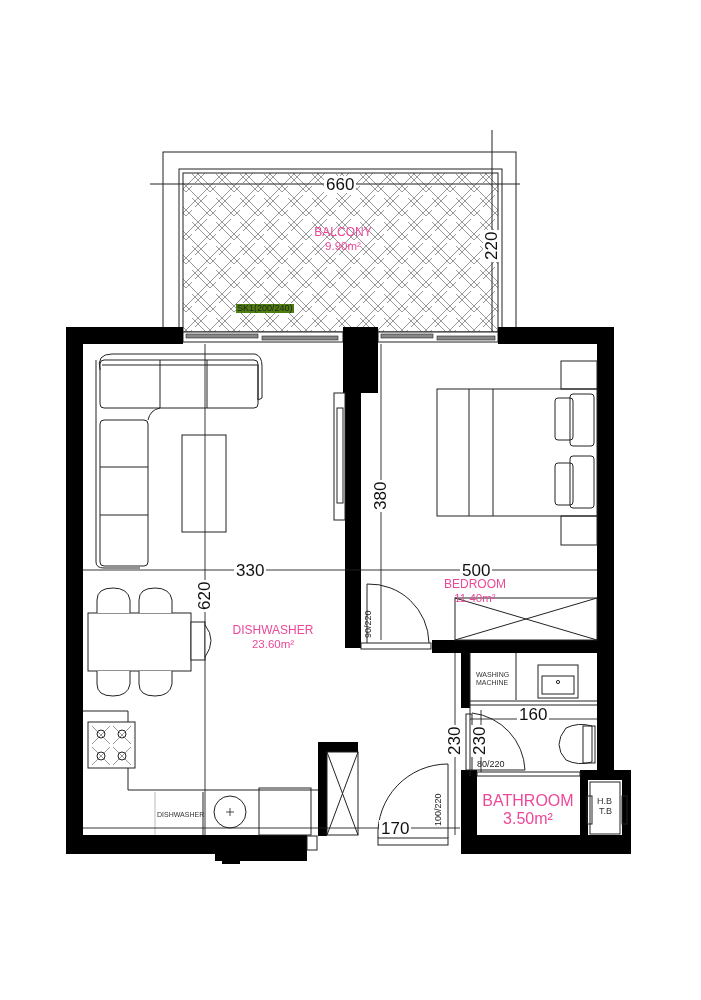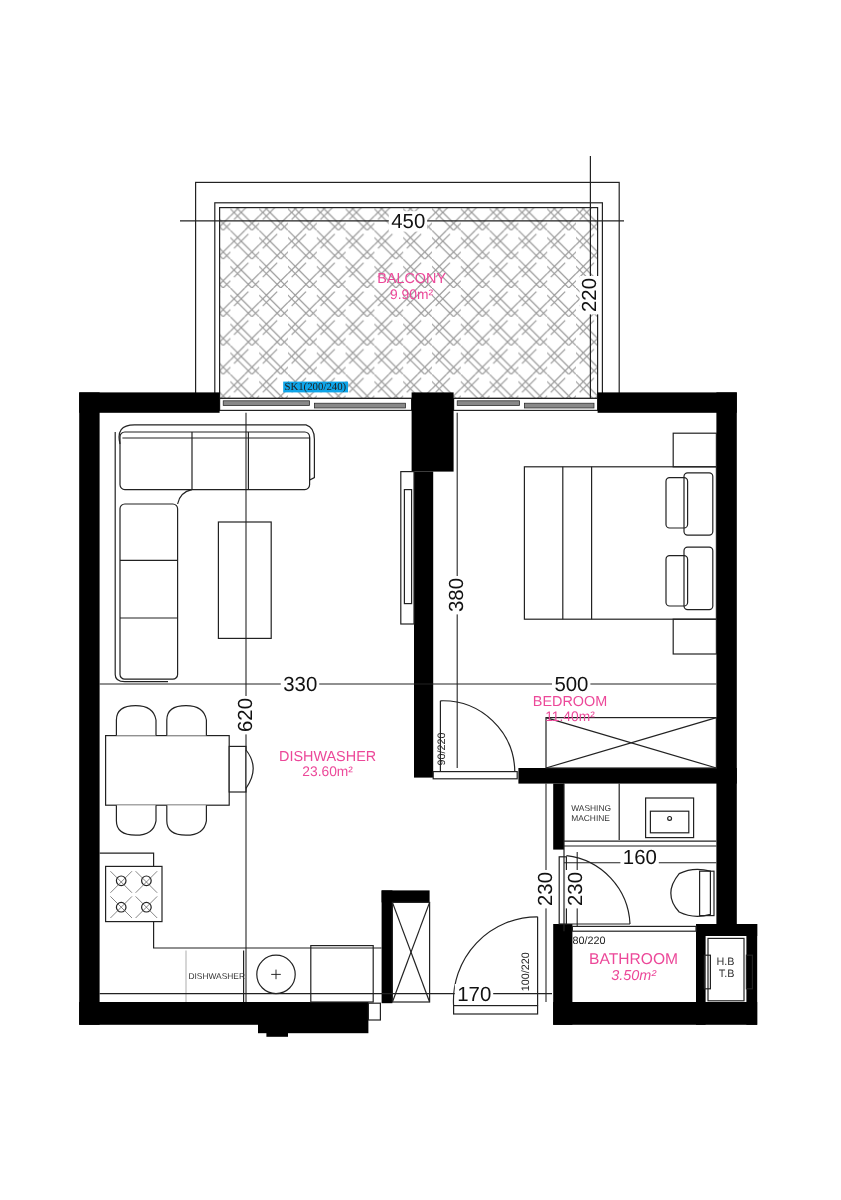--- a/index.html
+++ b/index.html
@@ -197,38 +197,38 @@
 </div>
 <div class="lbl" style="left:430px; top:530px; width:90px;margin-top:48px;">
   <div class="room-name">BEDROOM</div>
   <div class="room-area">11.40m²</div>
 </div>
 <div class="lbl" style="left:218px; top:624px; width:110px;">
   <div class="room-name">DISHWASHER</div>
   <div class="room-area">23.60m²</div>
 </div>
 <div class="lbl" style="left:478px; top:792px; width:100px;">
-  <div class="room-name" style="font-size:13px;">BATHROOM</div>
-  <div class="room-area" style="font-size:12px;font-style:italic;">3.50m²</div>
-</div>
-
-<div class="dim" style="left:324px; top:176px;">450</div>
+  <div class="room-name" style="font-size:16px;">BATHROOM</div>
+  <div class="room-area" style="font-size:16px;">3.50m²</div>
+</div>
+
+<div class="dim" style="left:324px; top:176px;">660</div>
 <div class="dim vert" style="left:483px; top:262px;">220</div>
 <div class="dim" style="left:203px; top:562px;margin-left:31px;">330</div>
 <div class="dim vert" style="left:196px; top:612px;">620</div>
 <div class="dim" style="left:460px; top:562px;">500</div>
 <div class="dim vert" style="left:372px; top:512px;">380</div>
 <div class="dim" style="left:517px; top:706px;">160</div>
 <div class="dim vert" style="left:446px; top:757px;">230</div>
 <div class="dim vert" style="left:471px; top:757px;">230</div>
 <div class="dim" style="left:379px; top:820px;">170</div>
 
-<div class="small" style="left:236px; top:318px; background:#0ea5e9; padding:0 1px;font-family:Liberation Serif, serif;">SK1(200/240)</div>
+<div class="small" style="left:236px; top:304px; background:#4d7c0f; padding:0 1px;">SK1(200/240)</div>
 <div class="small vert" style="left:364px; top:638px;">90/220</div>
-<div class="small" style="left:477px; top:780px;">80/220</div>
+<div class="small" style="left:477px; top:760px;">80/220</div>
 <div class="small vert" style="left:434px; top:826px;">100/220</div>
 
 <div class="tiny" style="left:476px; top:671px;">
   <div>WASHING</div>
   <div>MACHINE</div>
 </div>
 <div class="tiny" style="left:157px; top:811px;">DISHWASHER</div>
 <div class="tiny" style="left:597px; top:797px; font-size:9px; text-align:right;">
   <div>H.B</div>
   <div>T.B</div>

